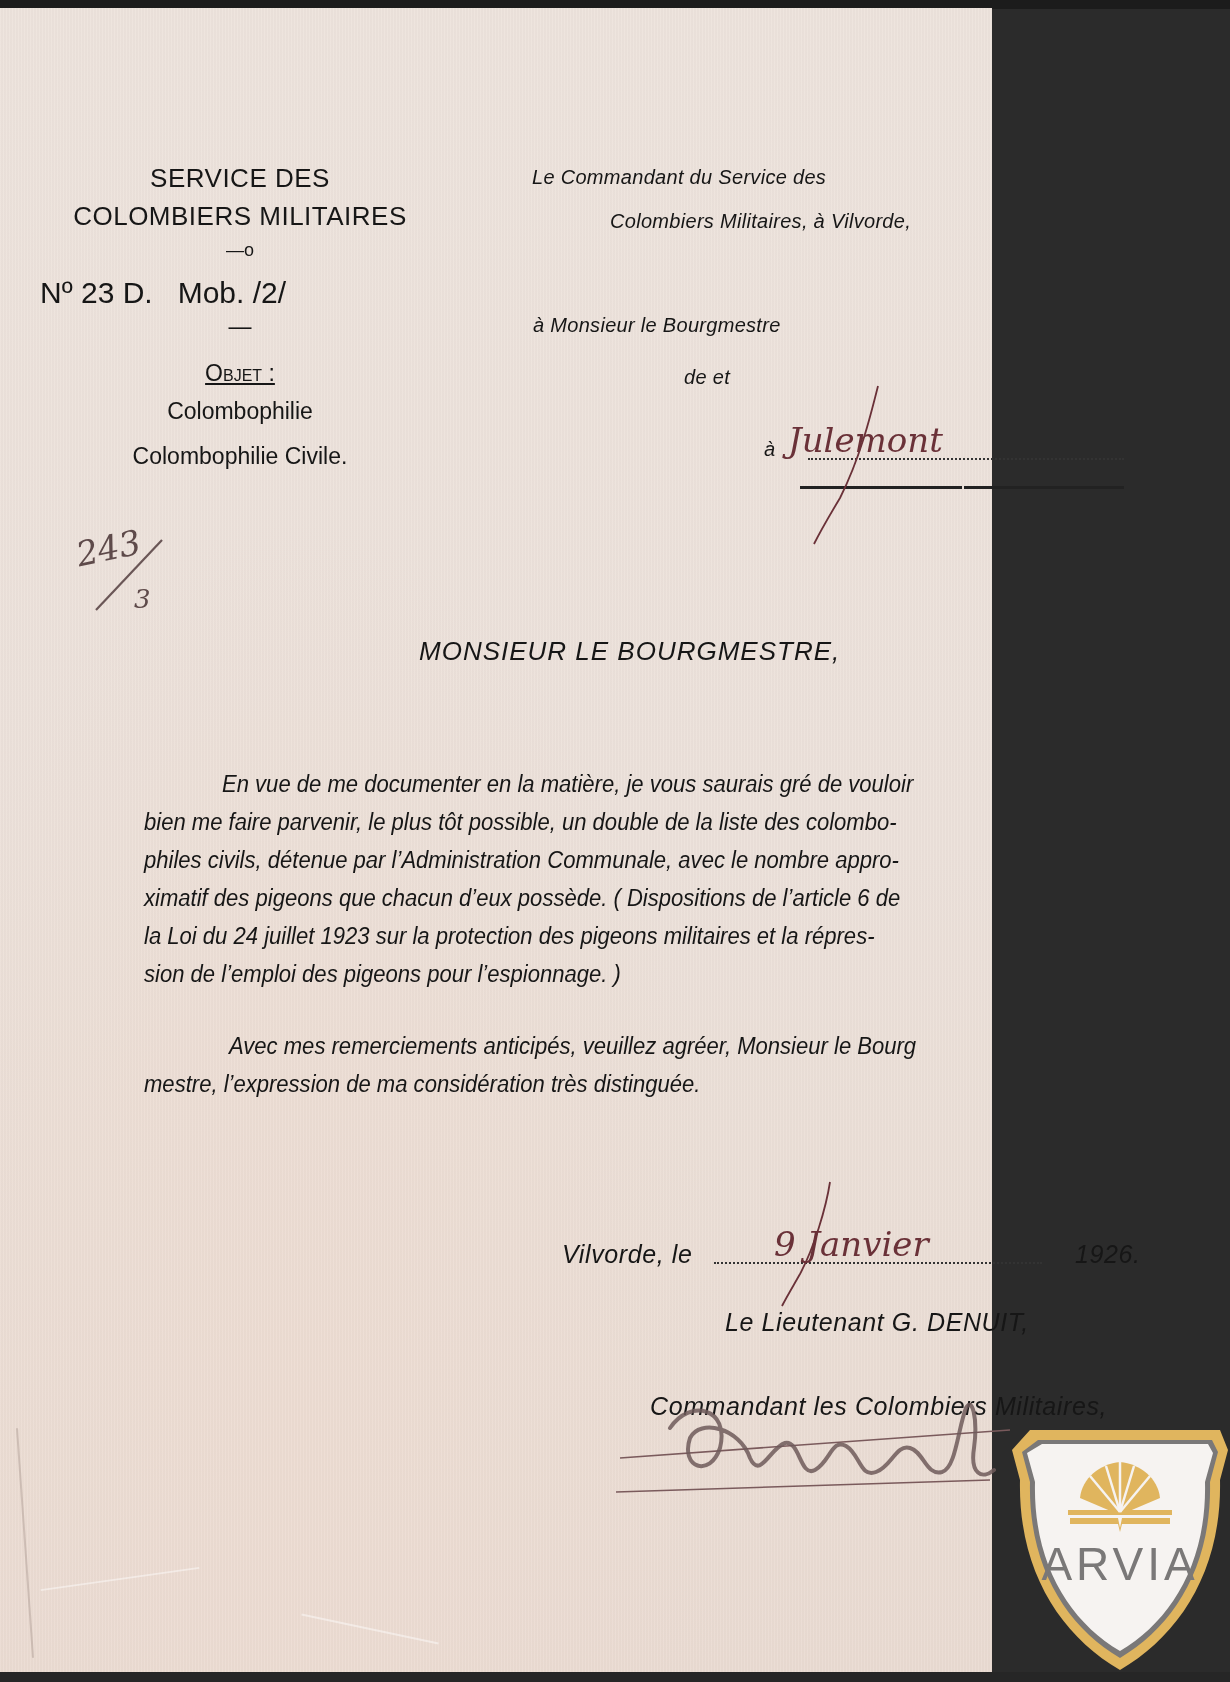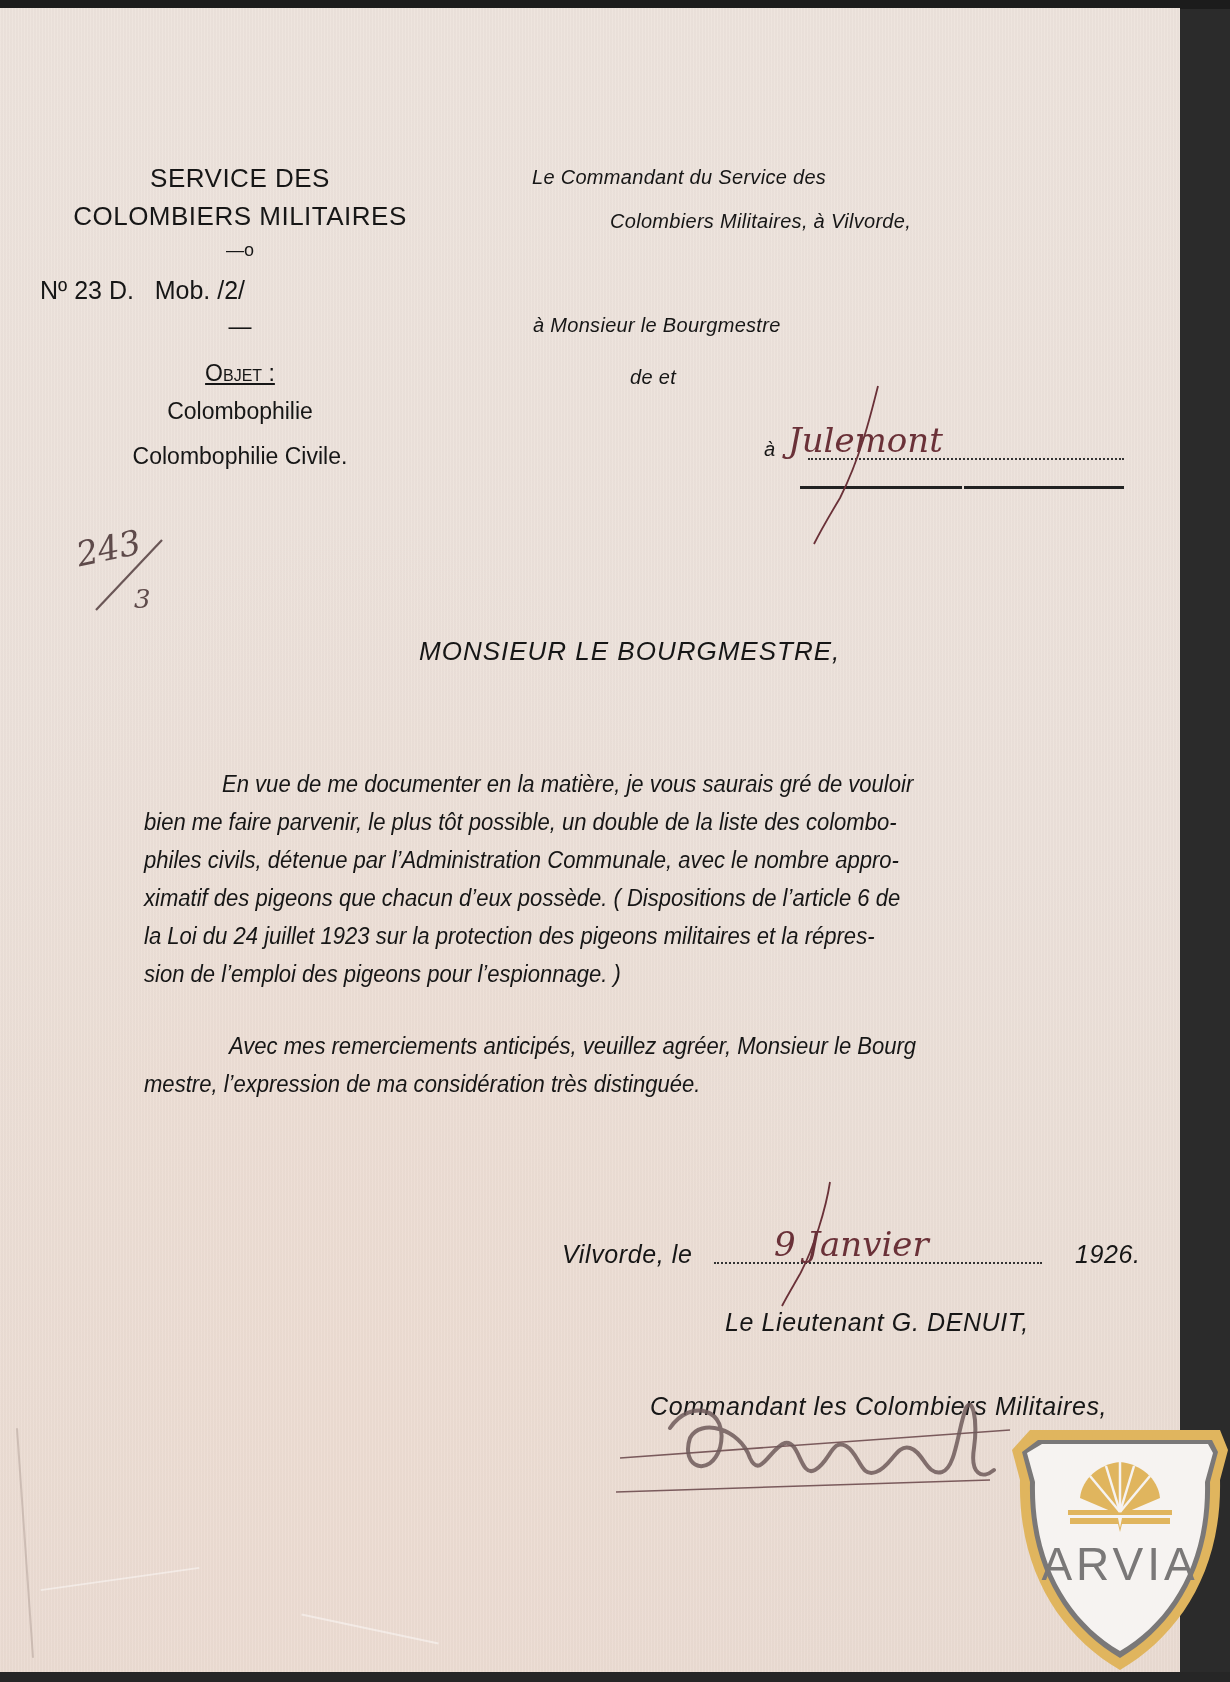--- a/index.html
+++ b/index.html
@@ -4,21 +4,21 @@
   <style>
     html, body { margin: 0; padding: 0; }
     body {
       width: 1230px; height: 1682px; position: relative; overflow: hidden;
       background: #2b2b2b;
       font-family: "Liberation Serif", serif;
     }
     .top-edge { position: absolute; left: 0; top: 0; width: 1230px; height: 9px; background: #1c1c1c; }
     .bottom-edge { position: absolute; left: 0; bottom: 0; width: 1230px; height: 10px; background: #262626; }
     .paper {
-      position: absolute; left: 0; top: 8px; width: 1180px; height: 1664px;
+      position: absolute; left: 0; top: 8px; width: 992px; height: 1664px;
       background:
         repeating-linear-gradient(90deg, rgba(255,255,255,0.06) 0 1px, rgba(0,0,0,0.015) 1px 3px),
         radial-gradient(ellipse at 30% 85%, #eddcd2 0%, rgba(237,220,210,0) 45%),
         linear-gradient(180deg, #ede3dc 0%, #ece1da 50%, #eadbd2 100%);
     }
     .abs { position: absolute; white-space: nowrap; color: #161616; }
     .sans { font-family: "Liberation Sans", sans-serif; }
 
     
     .lh { position: absolute; left: 40px; width: 400px; text-align: center; font-family: "Liberation Sans", sans-serif; color: #161616; font-size: 26px; letter-spacing: 0.5px; }
@@ -50,37 +50,37 @@
 
 <div class="paper">
 
   <div class="crease" style="left:40px;top:1570px;width:160px;height:2px;transform:rotate(-8deg);"></div>
   <div class="crease" style="left:300px;top:1620px;width:140px;height:2px;transform:rotate(12deg);"></div>
   <div class="crease" style="left:24px;top:1420px;width:2px;height:230px;background:rgba(120,100,90,0.25);transform:rotate(-4deg);"></div>
 
   <div class="lh" style="top:155px;">SERVICE DES</div>
   <div class="lh" style="top:193px;">COLOMBIERS MILITAIRES</div>
   <div class="lh small" style="top:232px;font-size:18px;">—o</div>
-  <div class="abs sans" style="left:40px;top:268px;font-size:25px;white-space:pre;">Nº 23 D.   Mob. /2/</div>
+  <div class="abs sans" style="left:40px;top:268px;font-size:30px;white-space:pre;">Nº 23 D.   Mob. /2/</div>
   <div class="lh small" style="top:305px;">—</div>
   <div class="lh small objet" style="top:352px;">Objet :</div>
   <div class="lh small" style="top:390px;">Colombophilie</div>
   <div class="lh small" style="top:424px;margin-top:11px;">Colombophilie Civile.</div>
 
   <div class="handwriting" style="left:76px;top:520px;font-size:34px;transform:rotate(-12deg);color:#5e4a4a;">243</div>
   <svg style="position:absolute;left:90px;top:528px;" width="80" height="80">
     <line x1="72" y1="4" x2="6" y2="74" stroke="#6a5656" stroke-width="2.2"></line>
   </svg>
   <div class="handwriting" style="left:134px;top:576px;font-size:26px;color:#5e4a4a;">3</div>
 
   <div class="abs rh" style="left:532px;top:158px;">Le Commandant du Service des</div>
   <div class="abs rh" style="left:610px;top:202px;">Colombiers Militaires, à Vilvorde,</div>
 
   <div class="abs rh" style="left:533px;top:306px;">à Monsieur le Bourgmestre</div>
-  <div class="abs rh" style="left:630px;top:358px;font-style:italic;">de et</div>
+  <div class="abs rh" style="left:684px;top:358px;font-style:italic;">de et</div>
   <div class="abs rh" style="left:764px;top:430px;">à</div>
   <div class="dotted" style="left:808px;top:450px;width:316px;"></div>
   <div class="solid-rule" style="left:800px;top:478px;width:162px;"></div>
   <div class="solid-rule" style="left:964px;top:478px;width:160px;"></div>
   <div class="handwriting" style="left:788px;top:412px;font-size:34px;">Julemont</div>
   <svg style="position:absolute;left:800px;top:370px;" width="90" height="170">
     <path d="M 78 8 C 70 40, 60 80, 40 120 C 28 140, 18 158, 14 166" stroke="#6a3138" stroke-width="1.8" fill="none"></path>
   </svg>
 
   <div class="abs salutation" style="left:419px;top:628px;">MONSIEUR LE BOURGMESTRE,</div>

